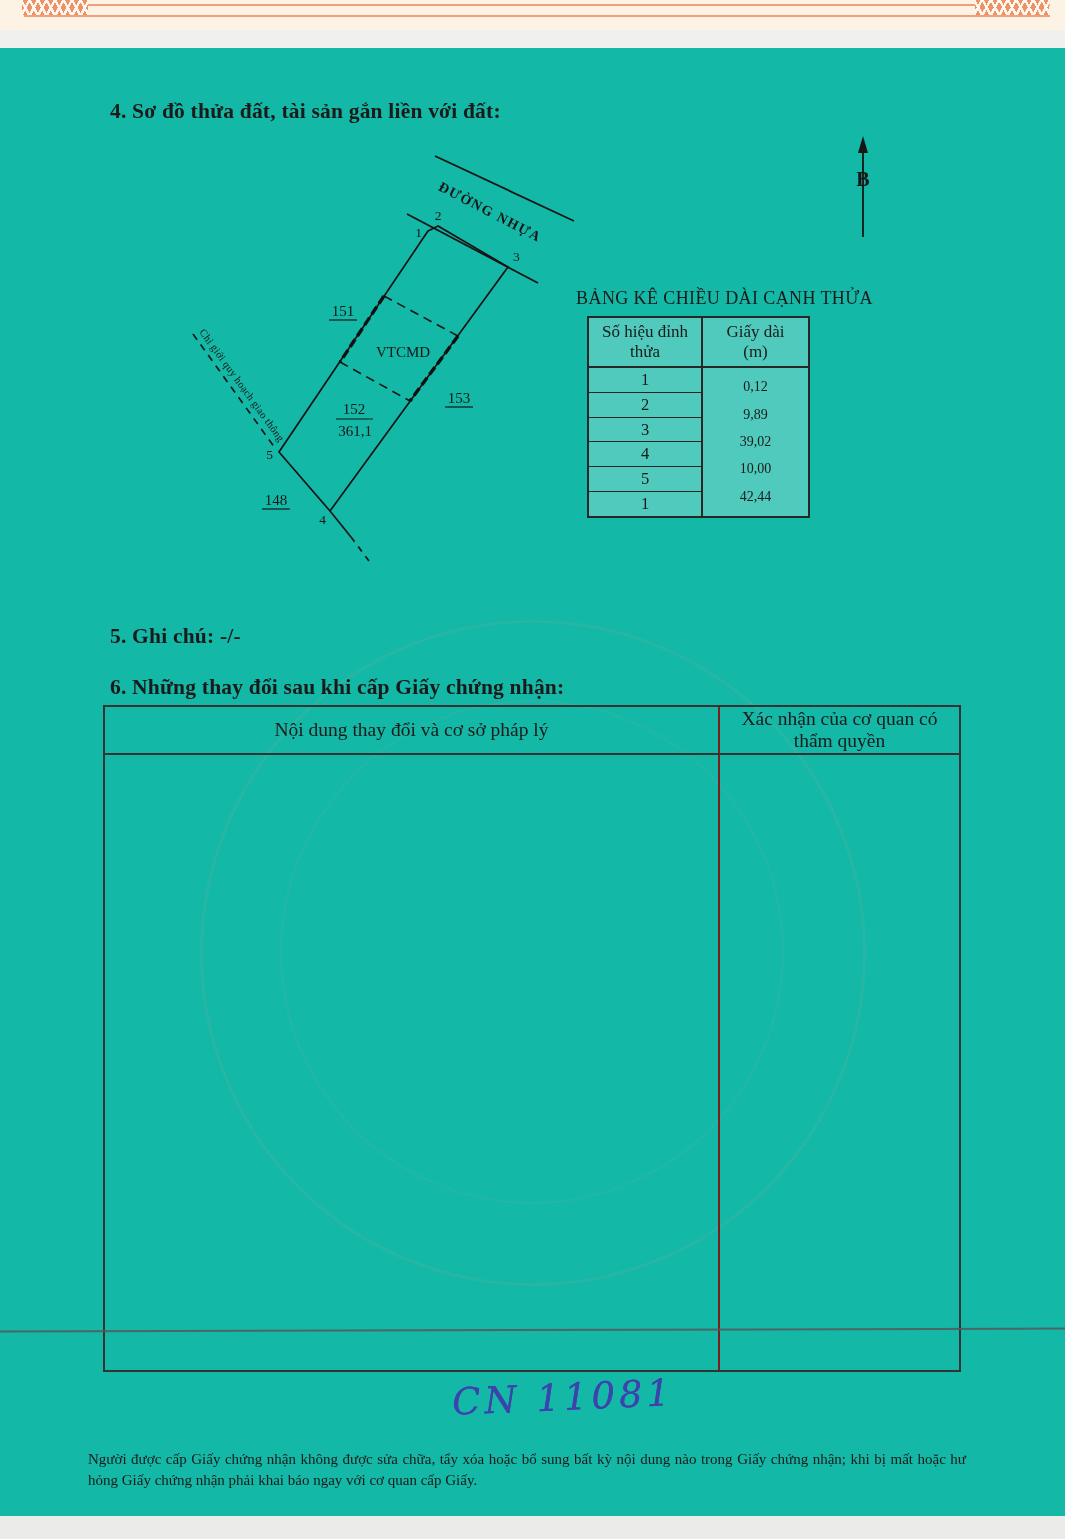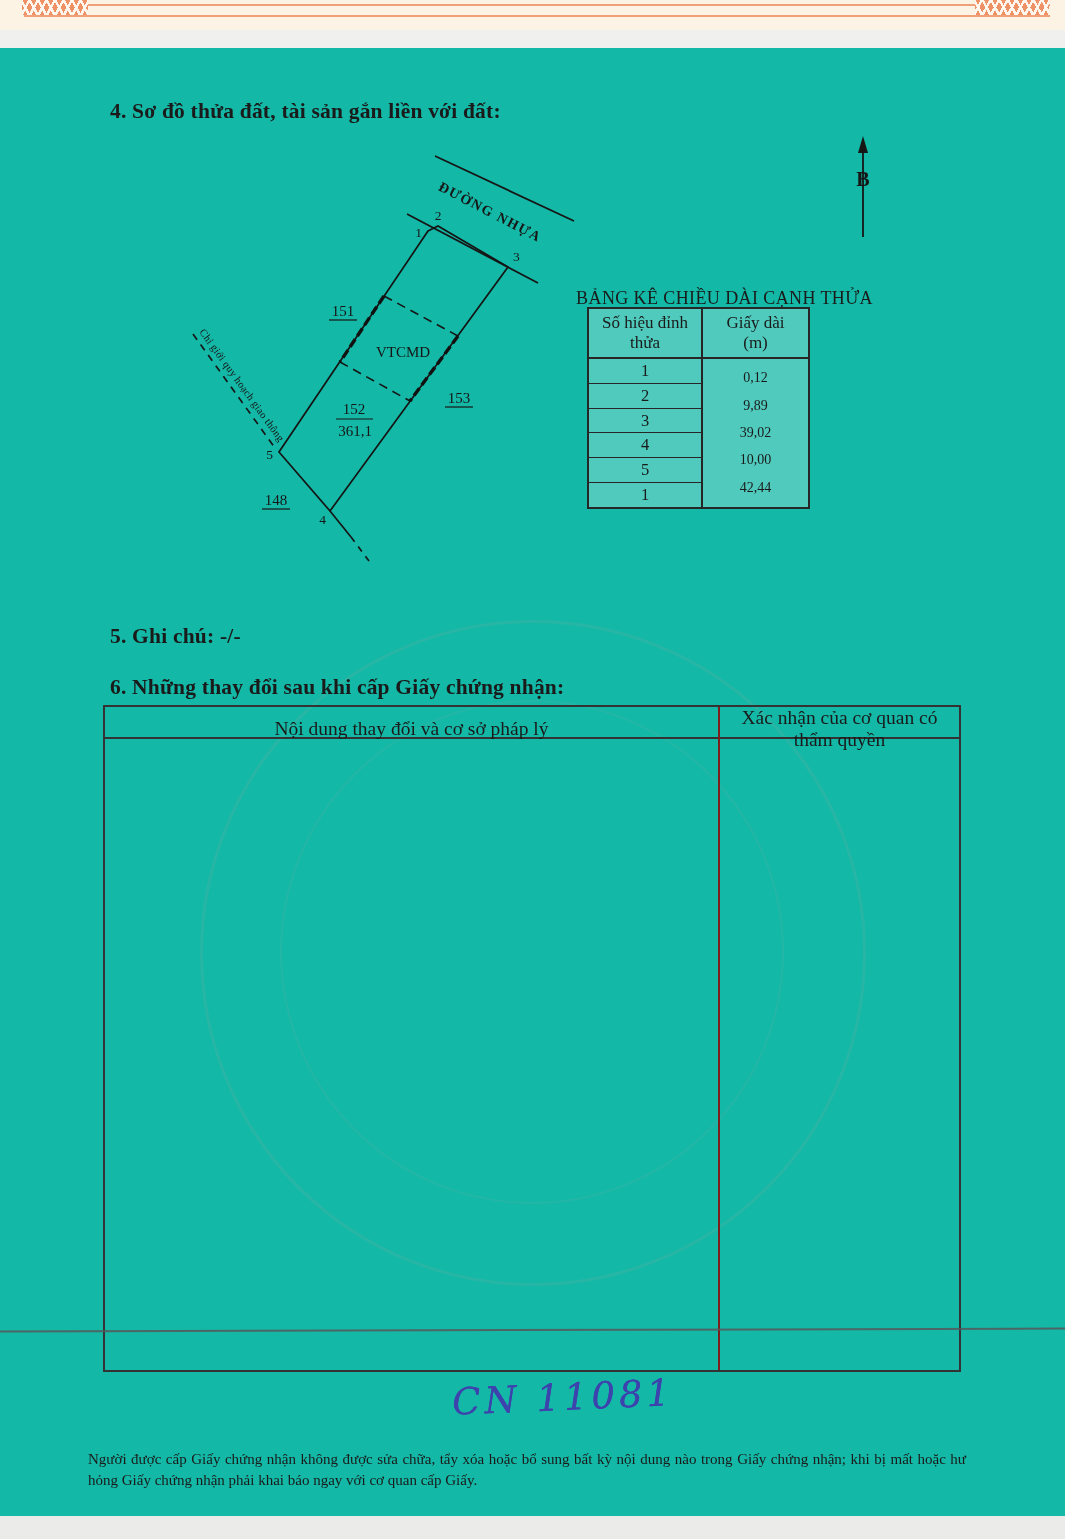--- a/index.html
+++ b/index.html
@@ -21,35 +21,35 @@
   .orn-left{left:22px;width:66px;}
   .orn-right{left:975px;width:74px;}
   
   .wm{position:absolute;border-radius:50%;pointer-events:none;}
   .wm1{left:200px;top:620px;width:660px;height:660px;border:3px solid rgba(214,170,160,.10);}
   .wm2{left:280px;top:700px;width:500px;height:500px;border:2px solid rgba(214,170,160,.08);}
   
   .h-sec{position:absolute;left:110px;font-size:21.5px;font-weight:bold;letter-spacing:.2px;}
   .et-title{position:absolute;left:528px;top:288px;width:345px;text-align:right;font-size:18px;letter-spacing:.4px;}
   
-  .edge-table{position:absolute;left:587px;top:307px;width:223px;height:202px;
+  .edge-table{position:absolute;left:587px;top:316px;width:223px;height:202px;
     border:2px solid #262626;display:flex;box-sizing:border-box;background:rgba(255,255,255,.25);}
   .et-col{display:flex;flex-direction:column;box-sizing:border-box;}
   .et-col-left{width:112px;}
   .et-col-right{flex:1;border-left:2px solid #262626;}
   .et-h{height:50px;display:flex;flex-direction:column;align-items:center;justify-content:center;
     border-bottom:2px solid #262626;font-size:17px;line-height:1.2;text-align:center;box-sizing:border-box;}
   .et-cells{flex:1;display:flex;flex-direction:column;}
   .et-cell{flex:1;display:flex;align-items:center;justify-content:center;font-size:16.5px;}
   .et-cell + .et-cell{border-top:1.5px solid #262626;}
   .et-vals{flex:1;display:flex;flex-direction:column;justify-content:space-evenly;align-items:center;font-size:14px;}
   
   .changes-table{position:absolute;left:103px;top:705px;width:858px;height:667px;
     border:2px solid #333;box-sizing:border-box;display:flex;flex-direction:column;}
-  .ct-head{display:grid;grid-template-columns:613px 1fr;height:32px;border-bottom:2px solid #333;box-sizing:border-box;}
+  .ct-head{display:grid;grid-template-columns:613px 1fr;height:48px;border-bottom:2px solid #333;box-sizing:border-box;}
   .ct-head > div{display:flex;align-items:center;justify-content:center;text-align:center;
     font-size:19.5px;line-height:1.15;padding:0 12px;box-sizing:border-box;}
   .ct-body{flex:1;display:grid;grid-template-columns:613px 1fr;}
   .ct-cell-r{border-left:2px solid #7f1d1d;}
   
   .crease{position:absolute;left:0;top:1329px;width:1065px;height:2px;background:#56575a;opacity:.85;
     transform:rotate(-.15deg);}
   
   .registry{position:absolute;left:88px;top:1392px;font-size:21px;white-space:nowrap;}
   .registry .dots{letter-spacing:1px;font-size:19px;}

